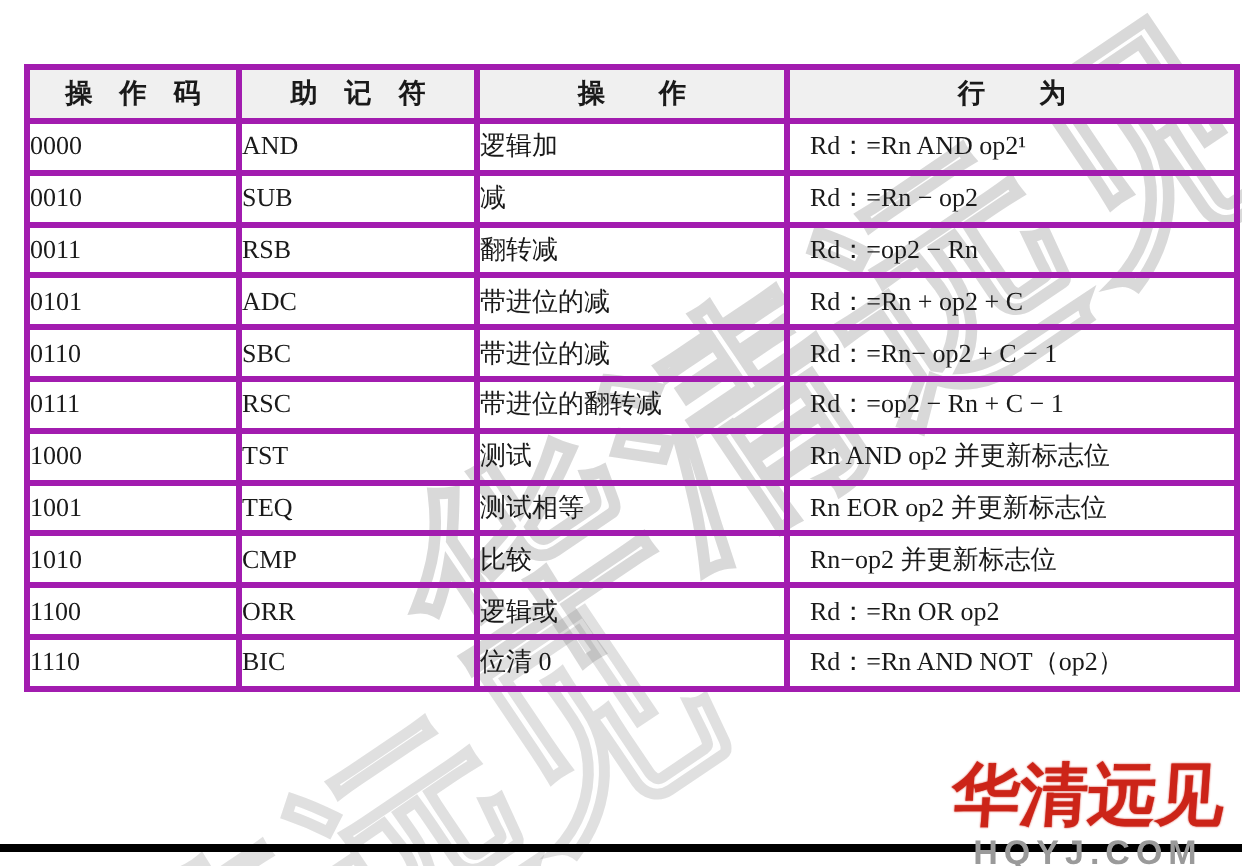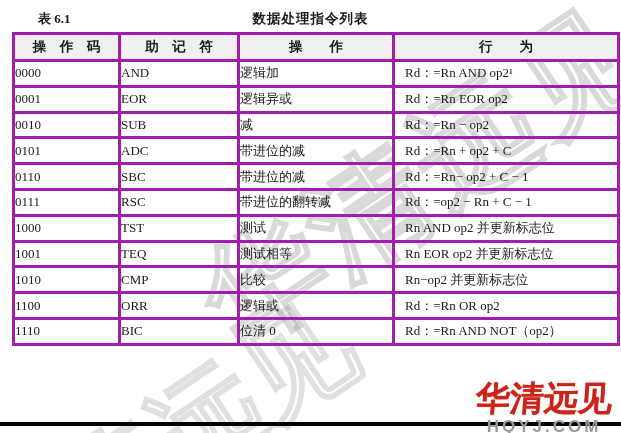--- a/index.html
+++ b/index.html
@@ -122,24 +122,20 @@
   }
 </style>
 </head>
 <body>
 
 <div class="page">
 
   <div class="faint-watermark">华清远见</div>
   <div class="faint-watermark2">华清远见</div>
 
-  <div class="title-row">
-    <span class="table-label">表 6.1</span>
-    <span class="page-title">数据处理指令列表</span>
-  </div>
 
   <table class="main">
     <colgroup>
       <col class="c1">
         <col class="c2">
         <col class="c3">
         <col class="c4">
     </colgroup>
     <thead>
       <tr>
@@ -150,34 +146,34 @@
       </tr>
     </thead>
     <tbody>
   <tr>
     <td class="col-opcode">0000</td>
     <td class="col-mnemonic">AND</td>
     <td class="col-operation">逻辑加</td>
     <td class="col-behavior">Rd：=Rn AND op2¹</td>
   </tr>
 
-  <tr>
-    <td class="col-opcode">0001</td>
-    <td class="col-mnemonic">EOR</td>
-    <td class="col-operation">逻辑异或</td>
-    <td class="col-behavior">Rd：=Rn EOR op2</td>
-  </tr>
 
   <tr>
     <td class="col-opcode">0010</td>
     <td class="col-mnemonic">SUB</td>
     <td class="col-operation">减</td>
     <td class="col-behavior">Rd：=Rn − op2</td>
   </tr>
 
+  <tr>
+    <td class="col-opcode">0011</td>
+    <td class="col-mnemonic">RSB</td>
+    <td class="col-operation">翻转减</td>
+    <td class="col-behavior">Rd：=op2 − Rn</td>
+  </tr>
 
 
   <tr>
     <td class="col-opcode">0101</td>
     <td class="col-mnemonic">ADC</td>
     <td class="col-operation">带进位的减</td>
     <td class="col-behavior">Rd：=Rn + op2 + C</td>
   </tr>
 
   <tr>

